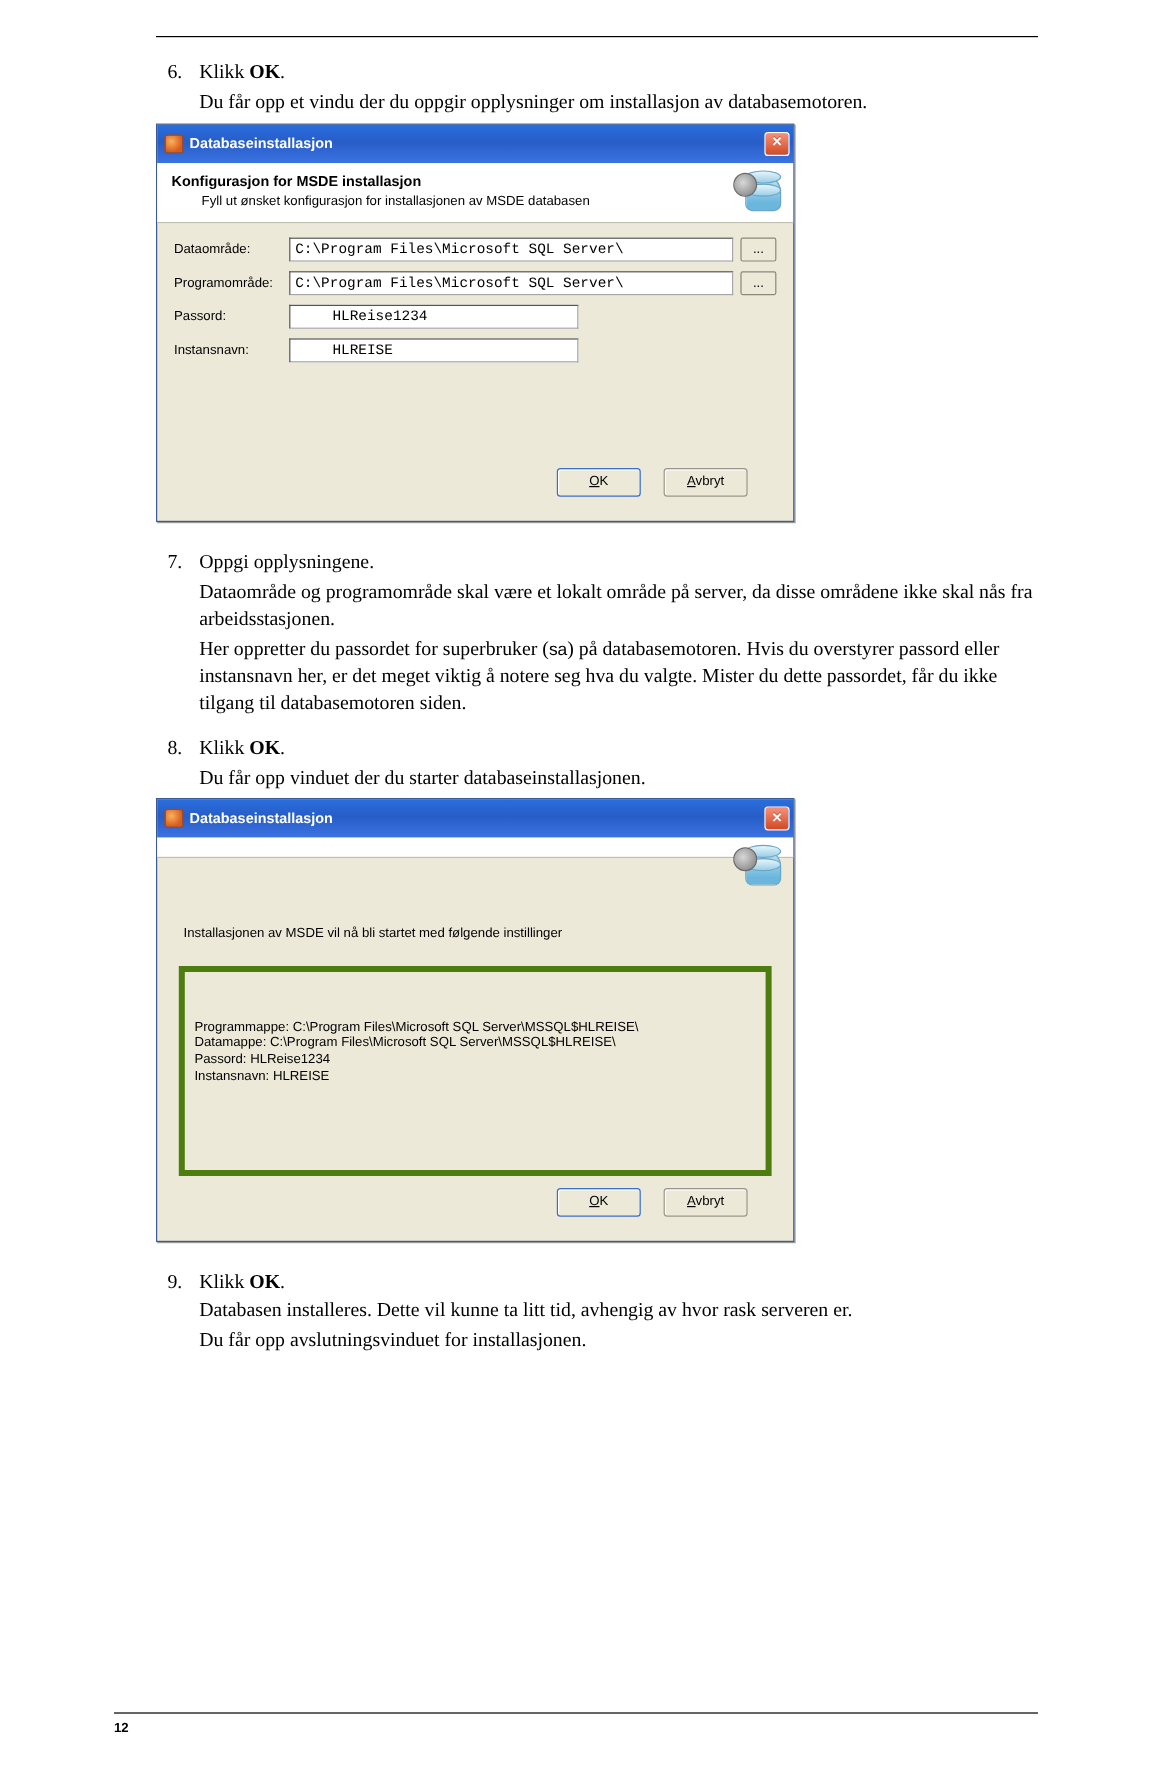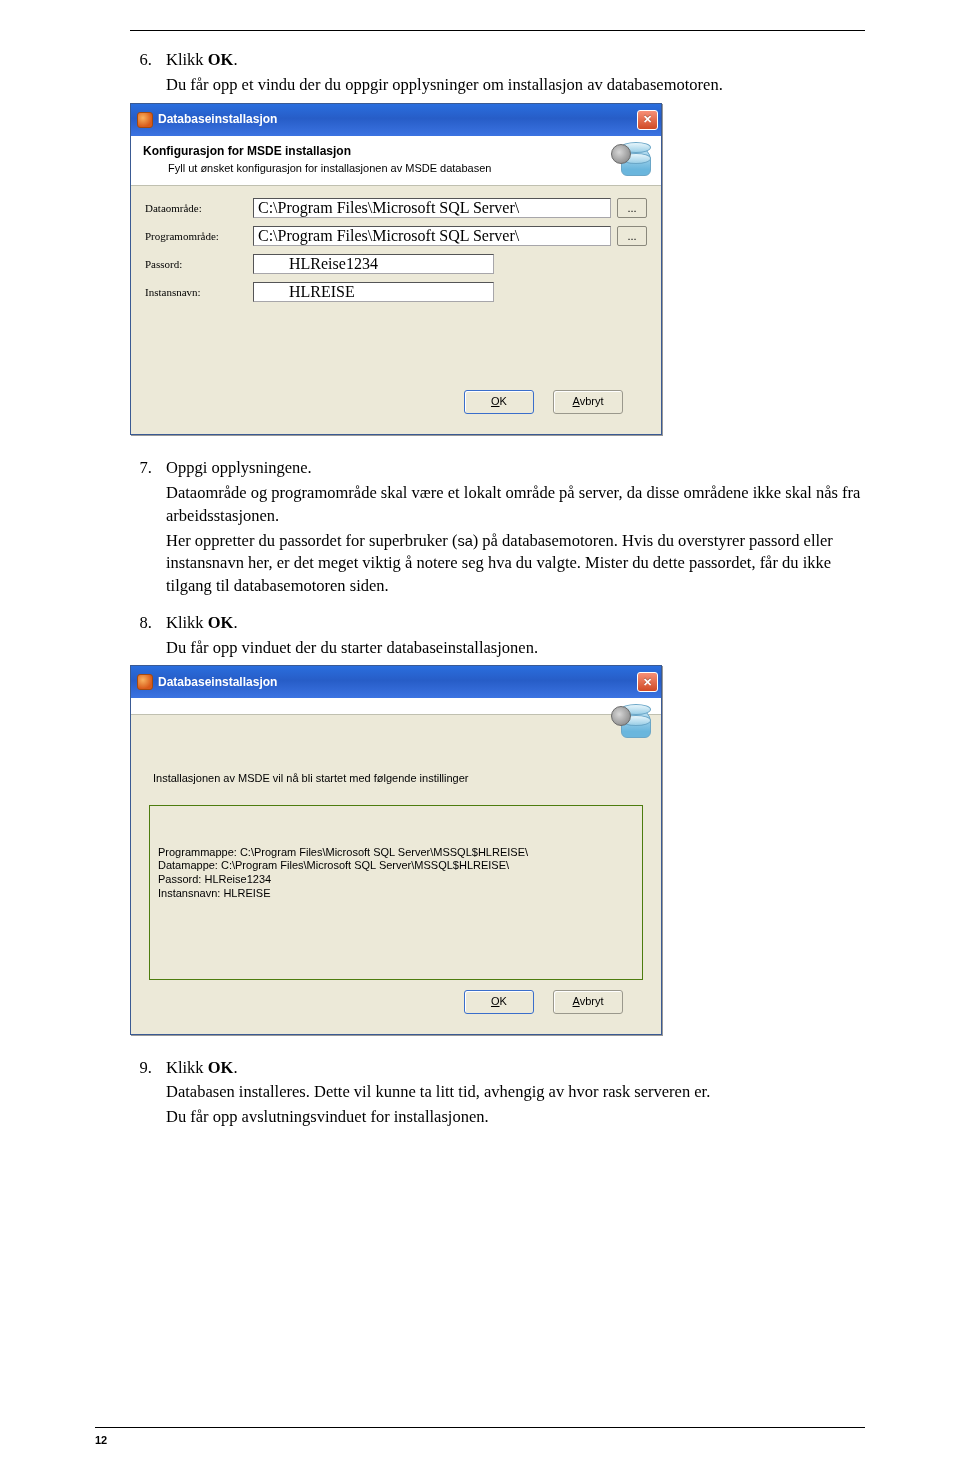--- a/index.html
+++ b/index.html
@@ -109,29 +109,29 @@
   .db-icon .gear {
     position: absolute; left: 2px; top: 2px;
     width: 18px; height: 18px;
     border-radius: 50%;
     background: radial-gradient(circle at 40% 40%,#d7d7d7,#7a7a7a);
     border: 1px solid #6a6a6a;
   }
 
   .dlg-body { padding: 12px 14px 6px 14px; }
   .form-row { display: flex; align-items: center; margin-bottom: 8px; }
-  .form-row .lbl { width: 108px; flex-shrink: 0; font-family: Liberation Serif, serif; }
+  .form-row .lbl { width: 96px; flex-shrink: 0; }
   .txt {
     flex: 1;
     background: #fff;
     border: 1px inset #a7a6aa;
     height: 18px; line-height: 18px;
     padding: 0 4px;
-    font-family: Liberation Serif, serif;
-    font-size: 16px;
+    font-family: Liberation Mono, monospace;
+    font-size: 12px;
   }
   .txt.short { width: 200px; flex: none; padding-left: 35px; }
   .btn-browse {
     width: 28px; height: 18px;
     margin-left: 6px;
     background: #ece9d8;
     border: 1px solid #8a887c;
     border-radius: 2px;
     font-size: 11px;
     display: flex; align-items: center; justify-content: center;
@@ -154,21 +154,21 @@
     box-shadow: inset 1px 1px 0 #fff;
   }
   .btn.default { border: 1.5px solid #3a6ecb; }
   .btn + .btn { margin-left: 16px; }
   .u { text-decoration: underline; }
 
   
   .dlg2-body { padding: 18px 14px 6px 14px; }
   .dlg2 .info-line { margin: 38px 0 18px 8px; }
   .details-grp {
-    border: 1px solid #4d7c0f;
+    border: 5px solid #4d7c0f;
     margin: 0 4px 0 4px;
     height: 175px;
     padding: 40px 8px 10px 8px;
     box-sizing: border-box;
     font-size: 11px;
   }
   .details-grp .row { line-height: 1.25; }
 
   .page-number {
     position: absolute;

